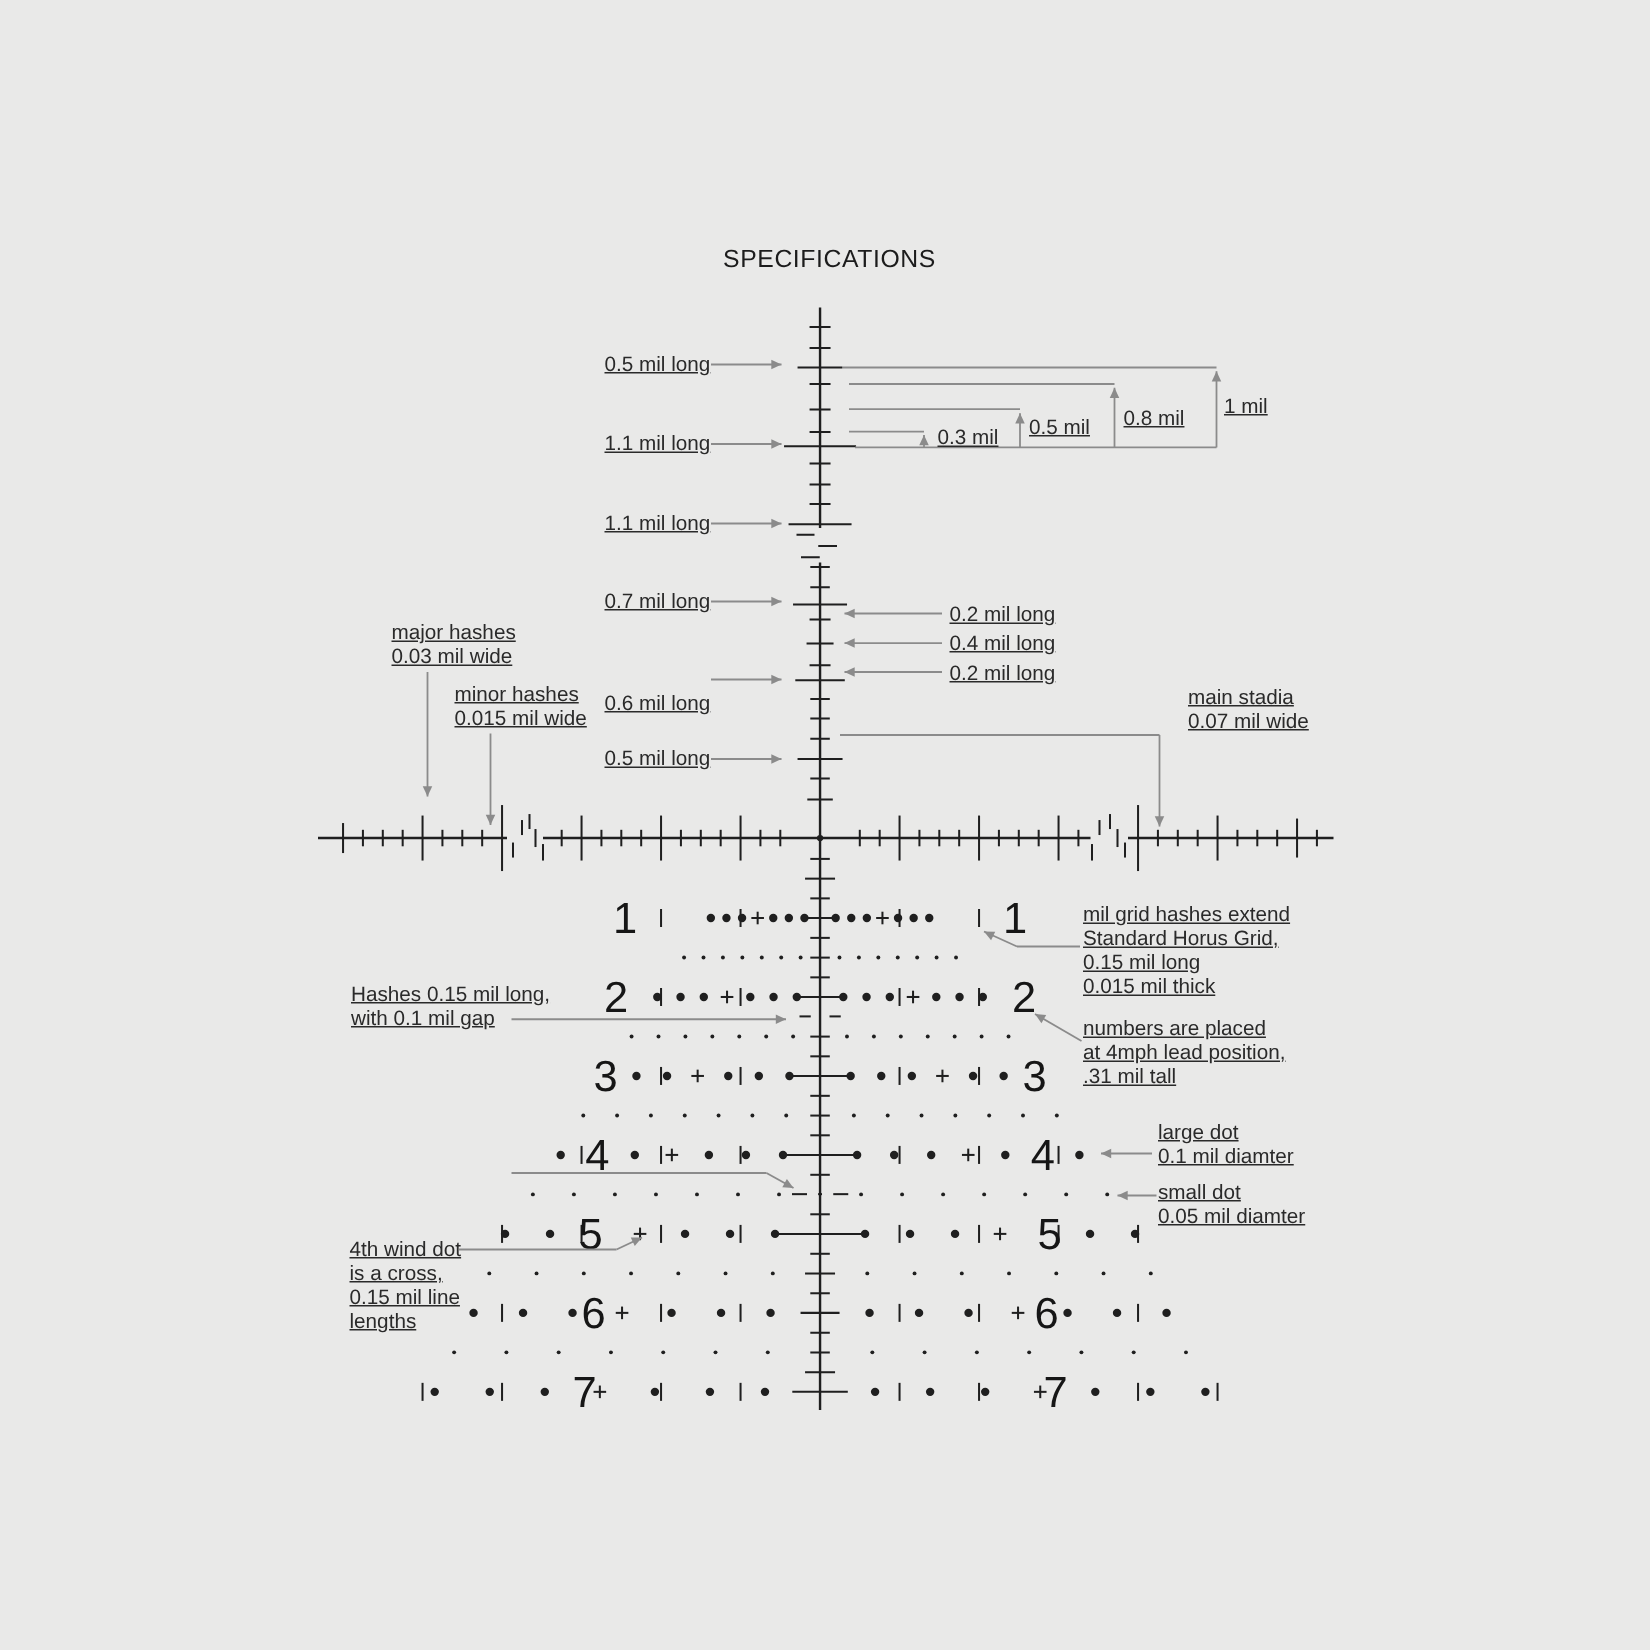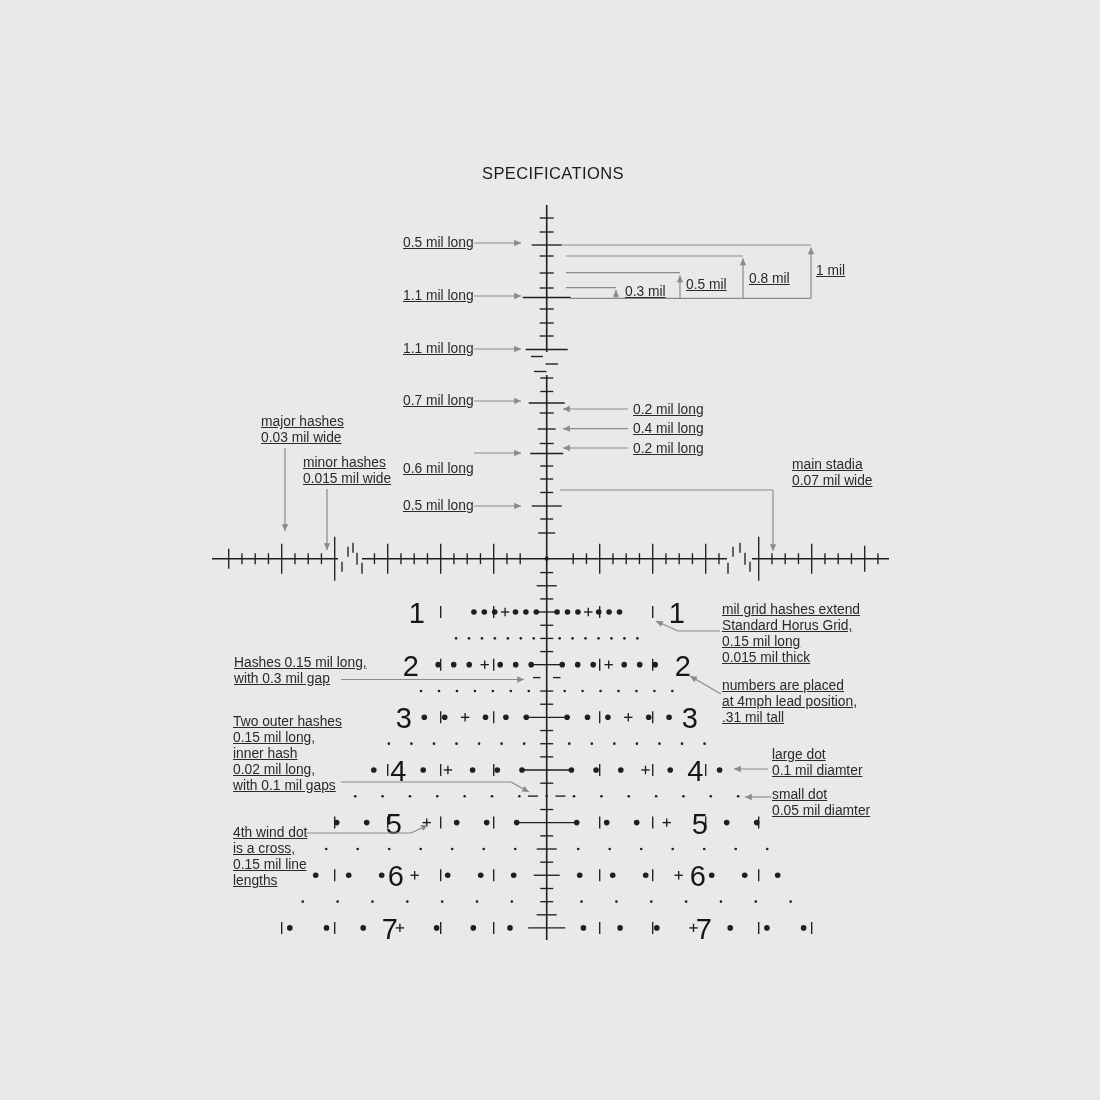--- a/index.html
+++ b/index.html
@@ -503,33 +503,26 @@
       <span>0.07 mil wide</span>
     </div>
   <div class="ann" style="left:722px;top:602px">
     <span>mil grid hashes extend</span>
       <span>Standard Horus Grid,</span>
     <span>0.15 mil long</span>
       <span>0.015 mil thick</span>
     </div>
   <div class="ann" style="left:234px;top:655px">
     <span>Hashes 0.15 mil long,</span>
-      <span>with 0.3 mil gap</span>
+      <span>with 0.1 mil gap</span>
     </div>
   <div class="ann" style="left:722px;top:678px">
     <span>numbers are placed</span>
       <span>at 4mph lead position,</span>
     <span>.31 mil tall</span>
-    </div>
-  <div class="ann" style="left:233px;top:714px">
-    <span>Two outer hashes</span>
-      <span>0.15 mil long,</span>
-    <span>inner hash</span>
-      <span>0.02 mil long,</span>
-    <span>with 0.1 mil gaps</span>
     </div>
   <div class="ann" style="left:772px;top:747px">
     <span>large dot</span>
       <span>0.1 mil diamter</span>
     </div>
   <div class="ann" style="left:772px;top:787px">
     <span>small dot</span>
       <span>0.05 mil diamter</span>
     </div>
   <div class="ann" style="left:233px;top:825px">

